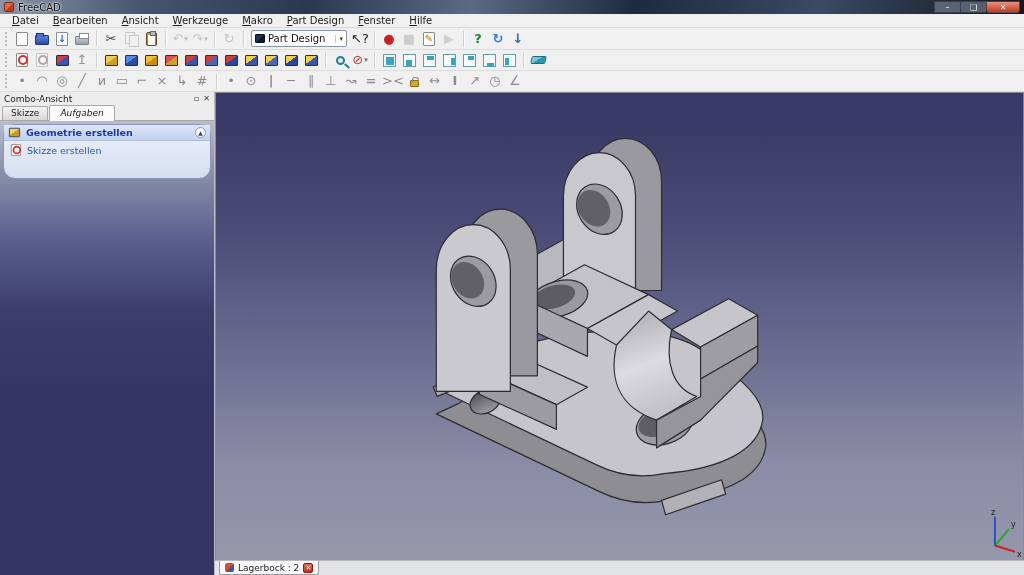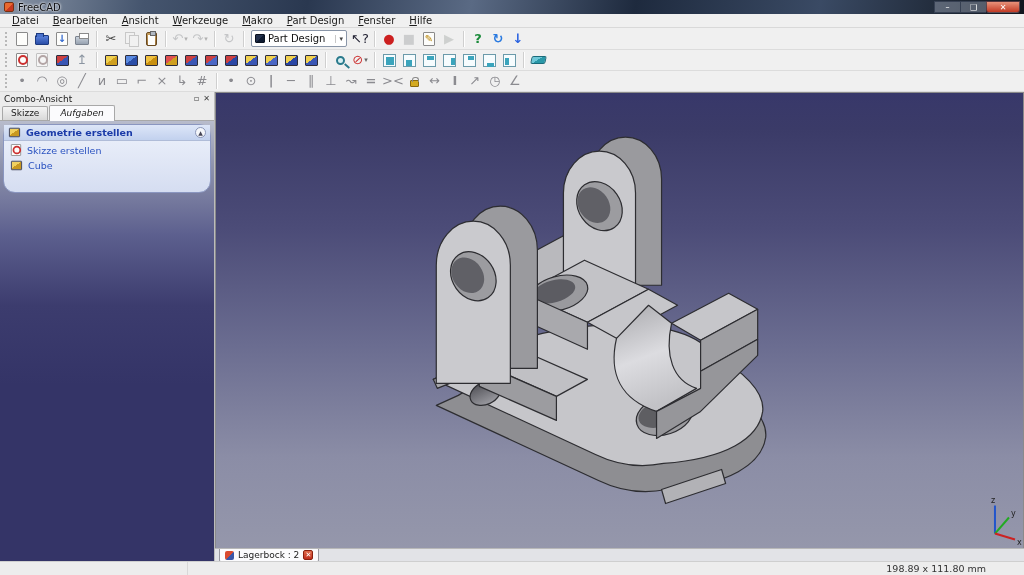--- a/index.html
+++ b/index.html
@@ -406,24 +406,20 @@
           <div class="task-header">
             <span class="ic-cube ti-ic" style="background:linear-gradient(145deg,#f0d060 46%,#c89820 46%)"></span>
             <span class="task-header-label">Geometrie erstellen</span>
             <span class="collapse-btn">▲</span>
           </div>
           <div id="task-items">
               <div class="task-item">
                 <span class="ic-sketch ti-ic"></span>
                 <span class="task-item-label">Skizze erstellen</span>
               </div>
-              <div class="task-item">
-                <span class="ic-cube ti-ic" style="background: linear-gradient(145deg, rgb(240, 208, 96) 46%, rgb(200, 152, 32) 46%);"></span>
-                <span class="task-item-label">Cube</span>
-              </div>
             </div>
         </div>
       </div>
     </div>
 
     <div class="right-col">
       <div class="viewport">
         <svg viewBox="0 0 806 454" preserveAspectRatio="none">
           <defs>
             <linearGradient id="gHole" x1="0" y1="0" x2="0" y2="1">
@@ -496,17 +492,13 @@
       <div class="tabstrip">
         <span class="doc-tab">
           <span class="doc-tab-icon"></span>
           <span class="doc-tab-label">Lagerbock : 2</span>
           <span class="doc-tab-close">✕</span>
         </span>
       </div>
     </div>
   </div>
 
-  <div class="statusbar">
-    <span class="status-cell-left"></span>
-    <span class="status-dims">198.89 x 111.80 mm</span>
-  </div>
 </div>
 
 </body></html>

